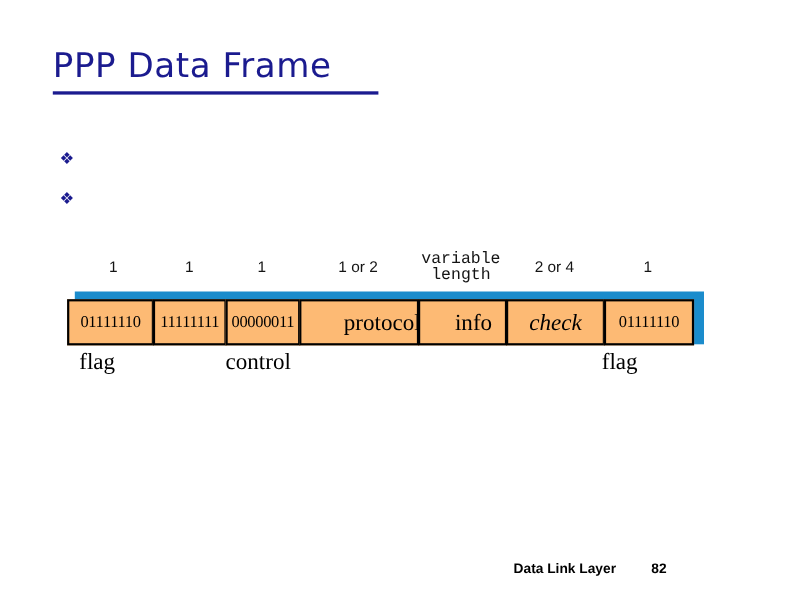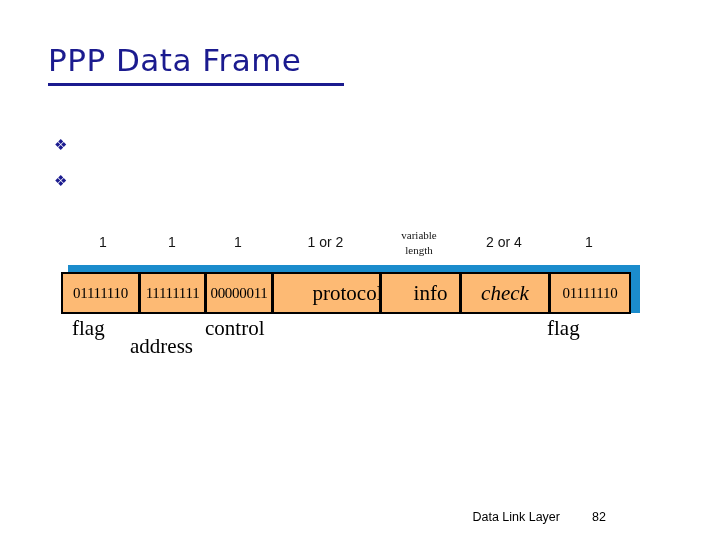--- a/index.html
+++ b/index.html
@@ -81,22 +81,22 @@
   .size-label {
     position: absolute;
     font-family: "Liberation Sans", sans-serif;
     font-size: 14px;
     color: #141414;
     text-align: center;
     line-height: 16px;
     white-space: nowrap;
   }
   .size-label.serif {
-    font-family: Liberation Serif, serif;
-    font-size: 11px;
+    font-family: Liberation Mono, monospace;
+    font-size: 15px;
     line-height: 15px;
   }
 
   
   #frame-shadow {
     position: absolute;
     left: 8px;
     top: 39px;
     width: 572px;
     height: 48px;
@@ -141,20 +141,21 @@
     white-space: nowrap;
   }
 
   
   #footer {
     position: absolute;
     left: 0;
     top: 510px;
     width: 644px;
     height: 20px;
+    font-weight: bold;
   }
   #footer-label {
     position: absolute;
     right: 84px;
     top: 0;
     font-family: "Liberation Sans", sans-serif;
     font-size: 12.5px;
     color: #000000;
     white-space: nowrap;
   }
@@ -202,21 +203,20 @@
     <div class="frame-box bits" style="left:0px;   width:79px;">01111110</div>
     <div class="frame-box bits" style="left:78px;  width:67px;">11111111</div>
     <div class="frame-box bits" style="left:144px; width:68px;">00000011</div>
     <div class="frame-box word" style="left:211px; width:109px;padding-left:42px;">protocol</div>
     <div class="frame-box word" style="left:319px; width:81px;padding-left:20px;">info</div>
     <div class="frame-box word" style="left:399px; width:90px;font-style:italic;">check</div>
     <div class="frame-box bits" style="left:488px; width:82px;">01111110</div>
   </div>
 
   <div class="field-label" style="left:12px;  top:90px;">flag</div>
-  <div class="field-label" style="left:70px;  top:108px;">address</div>
   <div class="field-label" style="left:145px; top:90px;">control</div>
   <div class="field-label" style="left:487px; top:90px;">flag</div>
 
 </div>
 
 <div id="footer">
   <span id="footer-label">Data Link Layer</span>
   <span id="footer-pagenum">82</span>
 </div>
 

